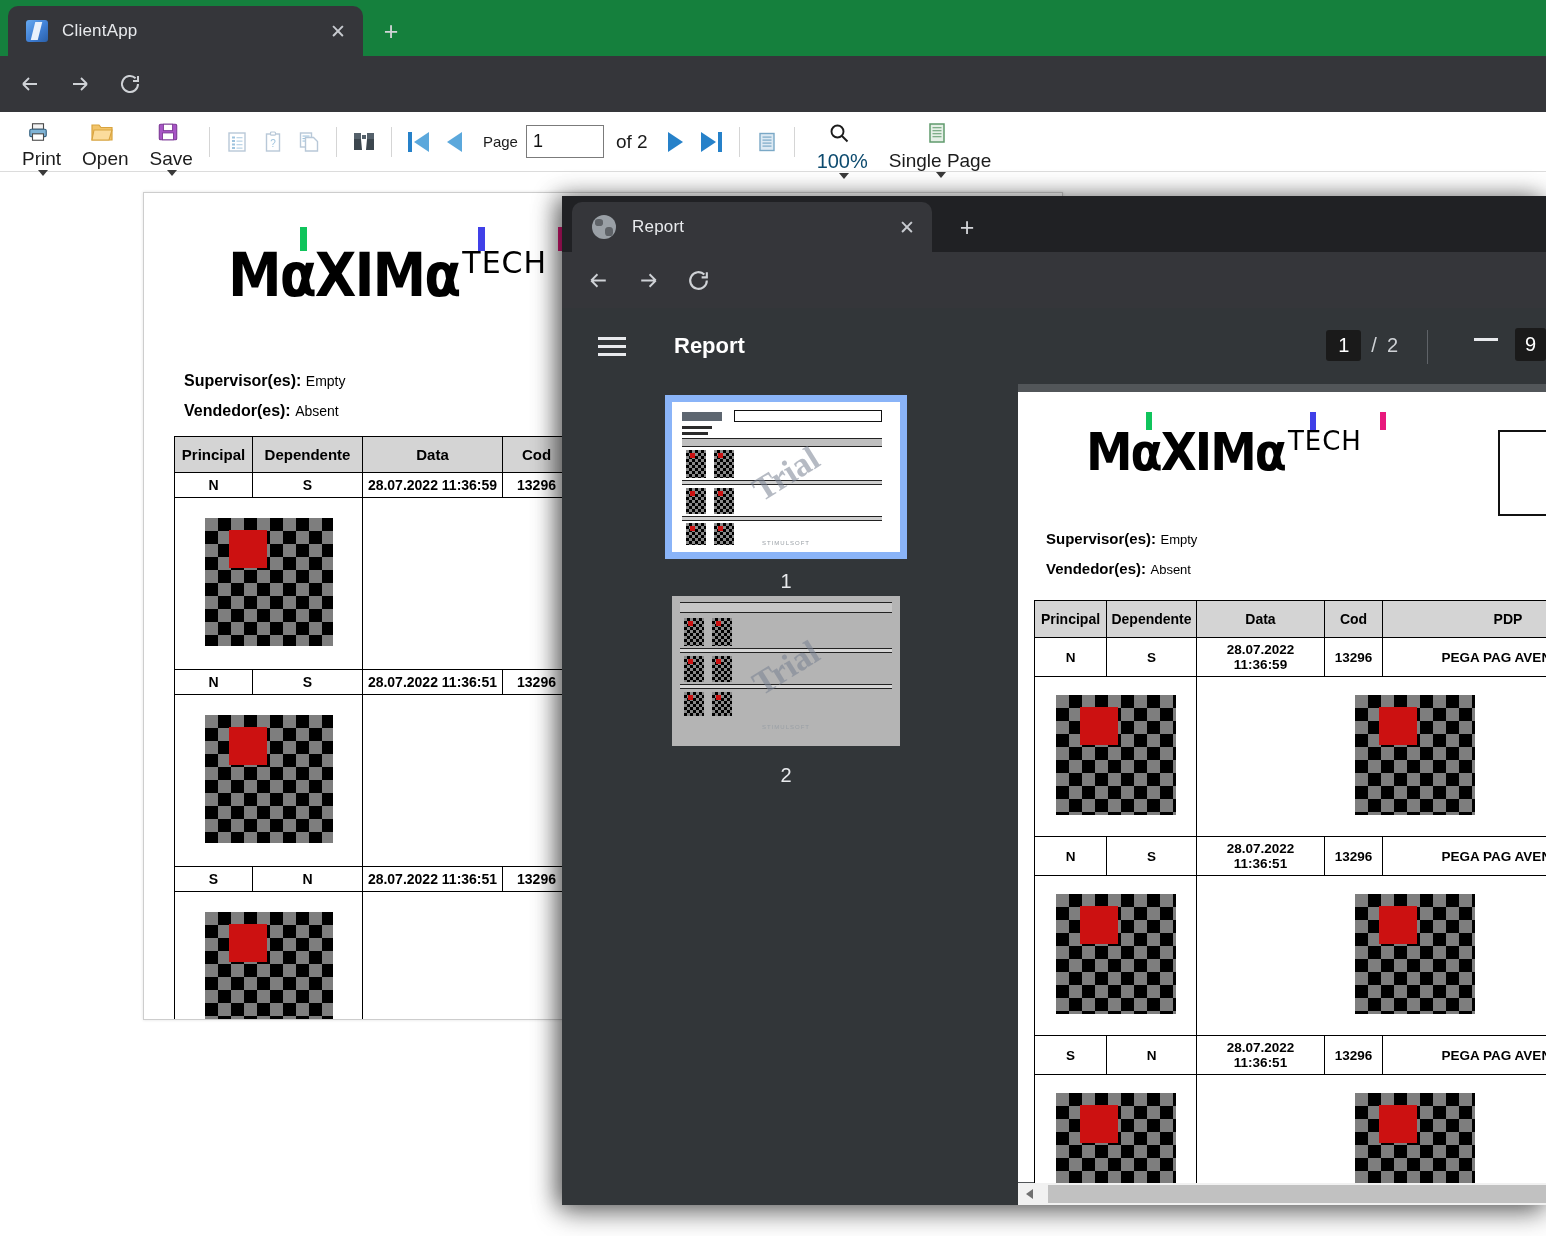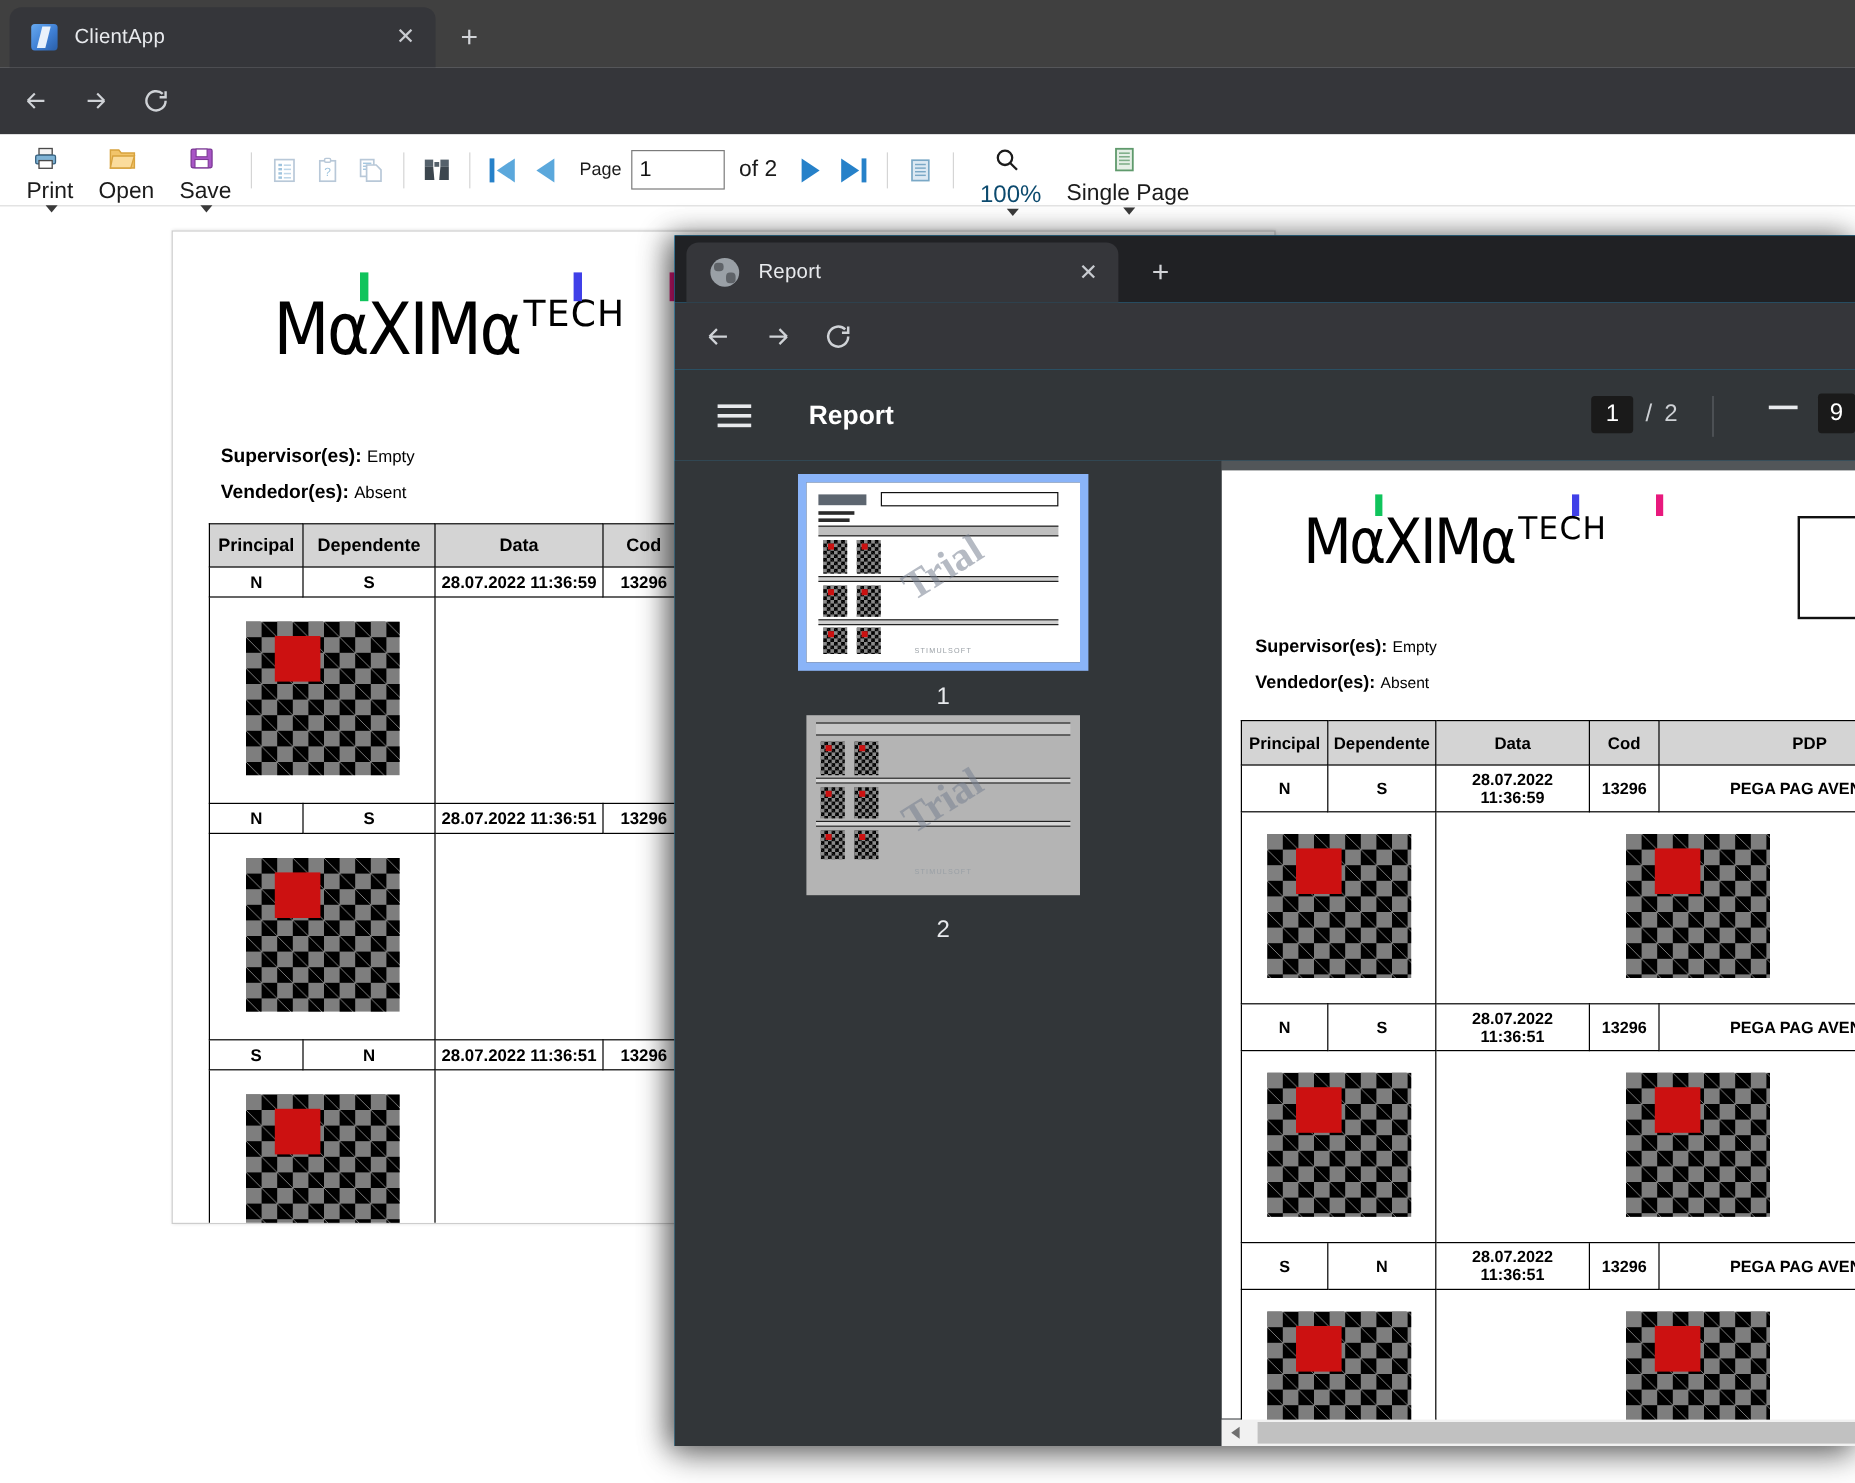--- a/index.html
+++ b/index.html
@@ -13,21 +13,21 @@
   }
 
   
   .bg-window {
     position: absolute; left: 0; top: 0;
     width: 1546px; height: 1236px;
     background: #ffffff;
   }
   .bg-tabstrip {
     position: absolute; left: 0; top: 0; width: 1546px; height: 56px;
-    background: #404040;
+    background: #15803d;
     padding-left: 28px;
   }
   .bg-tab {
     position: absolute; left: 8px; top: 6px; width: 355px; height: 50px;
     background: #35363a;
     border-radius: 10px 10px 0 0;
     display: flex; align-items: center; padding: 0 12px;
   }
   .bg-tab-favicon {
     width: 22px; height: 22px; margin-left: 6px; margin-right: 14px;
@@ -131,21 +131,21 @@
     box-shadow: 0 0 3px rgba(0,0,0,.12);
     overflow: hidden;
   }
   .bg-page-inner { position: relative; width: 100%; height: 100%; }
 
   .logo {
     position: relative; display: inline-block;
     font-family: "DejaVu Sans", sans-serif;
   }
   .logo-main {
-    font-size: 60px; font-weight: normal; letter-spacing: -2px;
+    font-size: 60px; font-weight: bold; letter-spacing: -2px;
     color: #000; line-height: 1; font-stretch: condensed;
   }
   .logo-tech {
     font-size: 30px; font-weight: 500; letter-spacing: 1px; color: #000;
     vertical-align: top; margin-left: 3px;
   }
   .tick { position: absolute; width: 7px; height: 24px; }
 
   .doc-field { font-size: 16px; color: #000; margin-top: 12px; }
   .doc-field .k { font-weight: bold; }
@@ -178,21 +178,21 @@
   }
   .checkimg .redsq {
     position: absolute; left: 24px; top: 12px;
     width: 38px; height: 38px; background: #cc1111;
   }
 
   
   .fg-window {
     position: absolute; left: 562px; top: 196px;
     width: 984px; height: 1009px;
-    background: #0ea5e9;
+    background: #e5e5e5;
     box-shadow: -6px 0 22px rgba(0,0,0,.45), 0 8px 26px rgba(0,0,0,.4);
     overflow: hidden;
   }
   .fg-tabstrip {
     position: absolute; left: 0; top: 0; width: 984px; height: 56px;
     background: #202124;
   }
   .fg-tab {
     position: absolute; left: 10px; top: 6px; width: 360px; height: 50px;
     background: #35363a; border-radius: 10px 10px 0 0;

